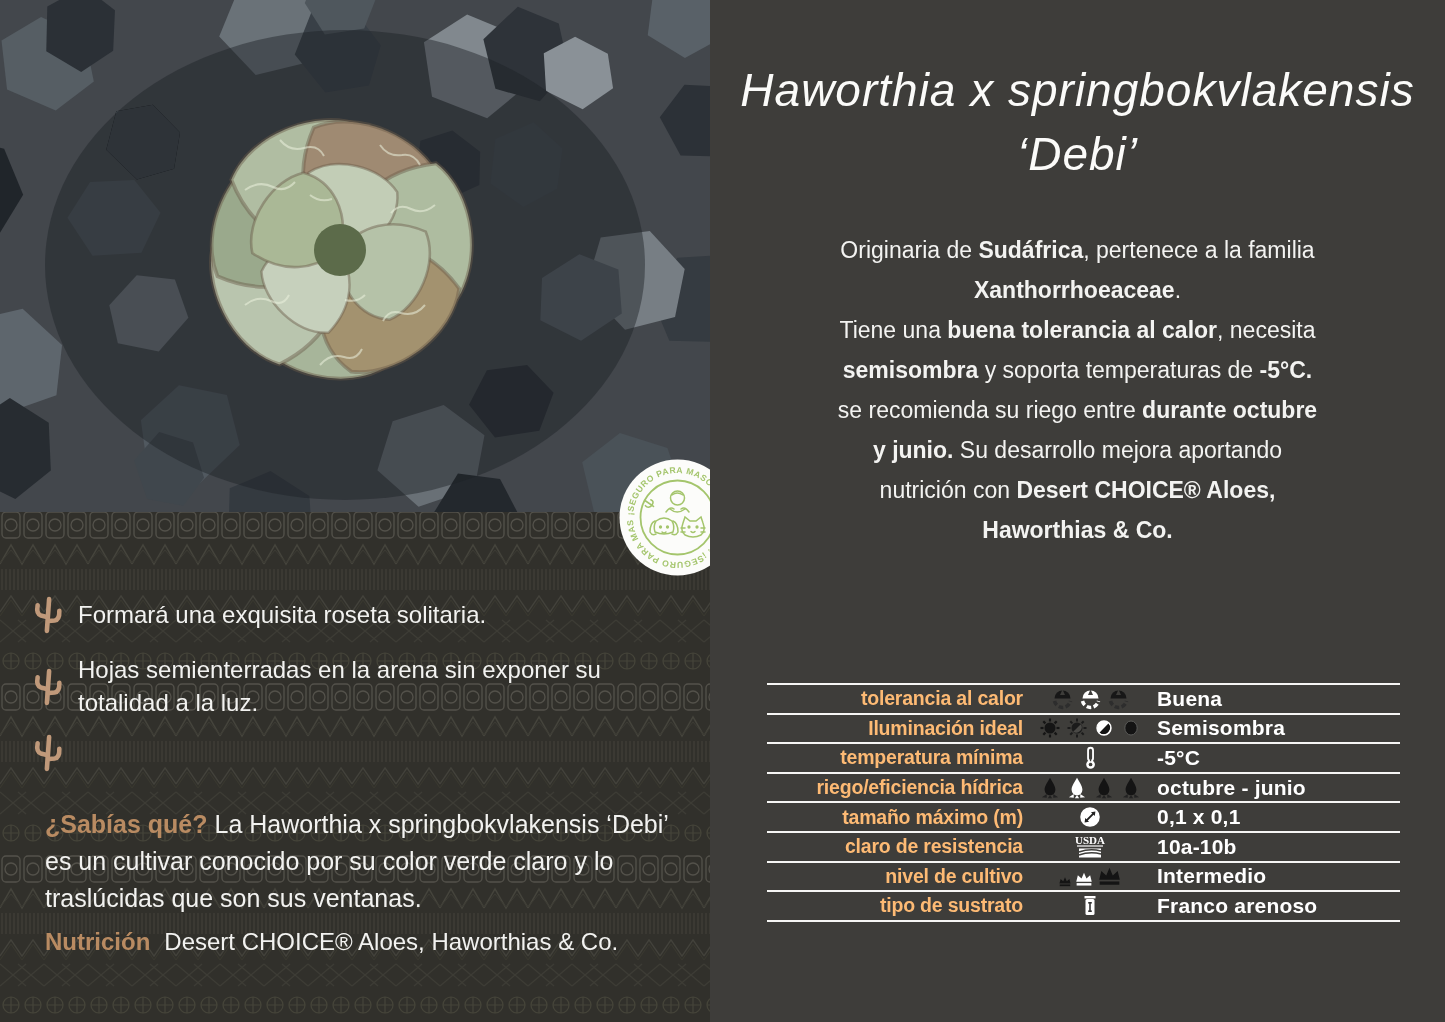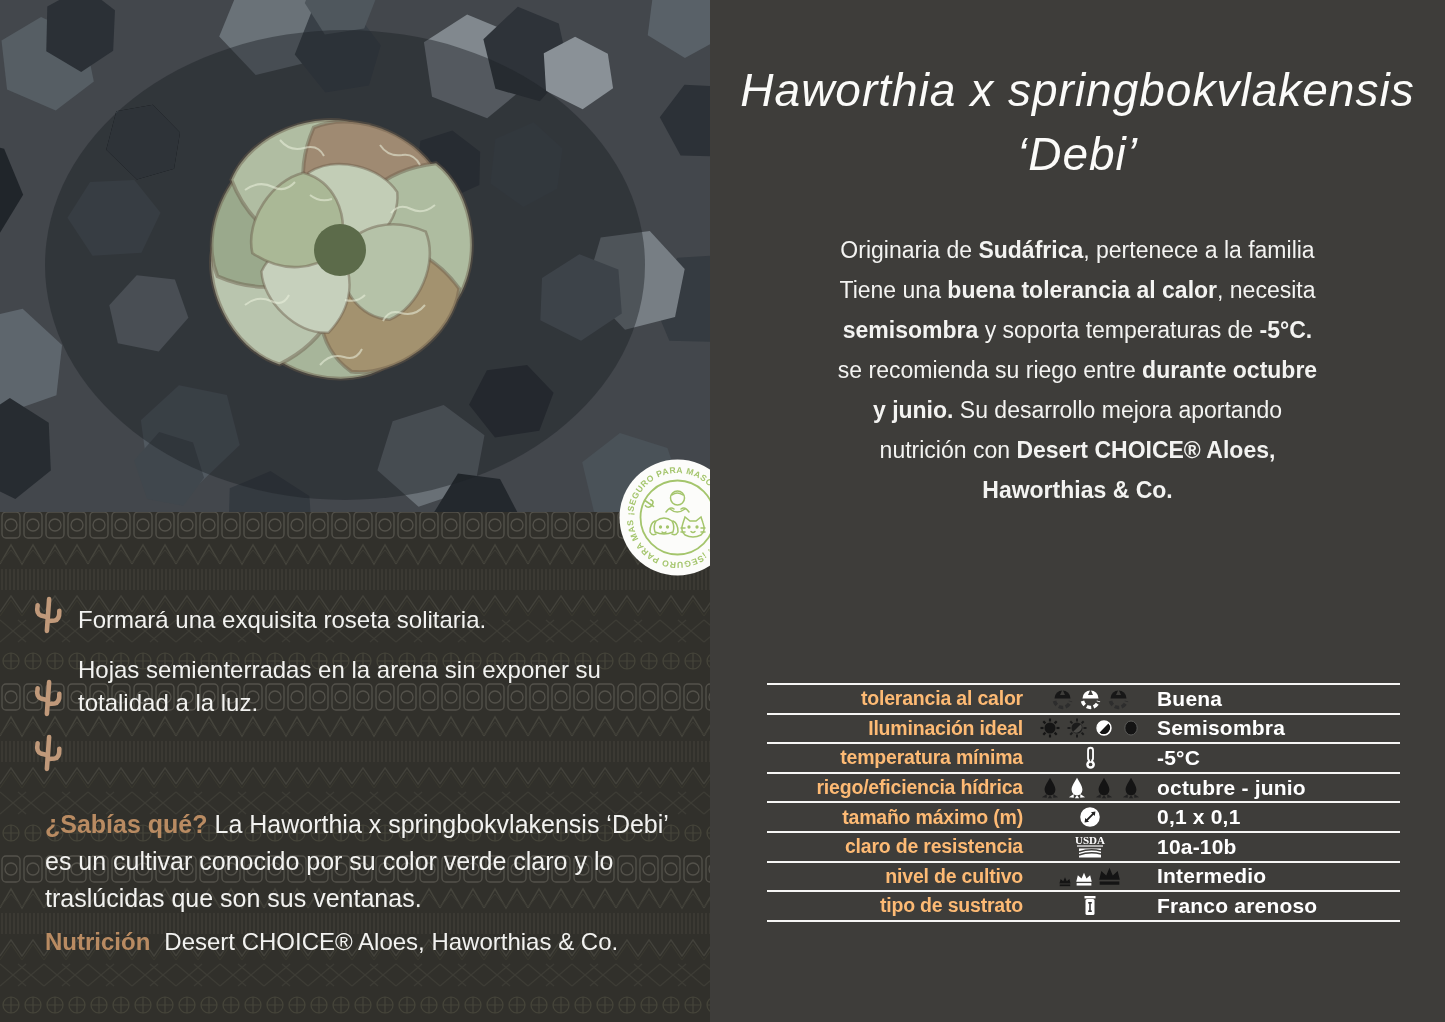--- a/index.html
+++ b/index.html
@@ -4,21 +4,21 @@
 <style>
   html,body{margin:0;padding:0;background:#222;}
   .canvas{position:relative;width:1445px;height:1022px;overflow:hidden;
           font-family:"Liberation Sans",sans-serif;background:#3e3d3a;}
   
   .left{position:absolute;left:0;top:0;width:710px;height:1022px;background:#31302b;}
   .pattern-svg{position:absolute;left:0;top:0;}
   .photo{position:absolute;left:0;top:0;width:710px;height:512px;}
   .badge{position:absolute;left:617px;top:457px;width:121px;height:121px;}
   .bullets{position:absolute;left:30px;top:592px;width:655px;}
-  .bullet{display:flex;align-items:flex-end;margin-bottom:17px;}
+  .bullet{display:flex;align-items:center;margin-bottom:17px;}
   .bullet .cicon{flex:0 0 36px;margin-right:12px;margin-top:2px;}
   .bullet .btext{color:#f2f2f0;font-size:24px;line-height:33px;}
   .didyouknow{position:absolute;left:45px;top:806px;width:655px;color:#f2f2f0;
               font-size:25px;line-height:37px;}
   .didyouknow .dlabel{color:#b98b62;font-weight:bold;}
   .nutrition{position:absolute;left:45px;top:928px;width:660px;color:#f2f2f0;font-size:24px;}
   .nutrition .nlabel{color:#b98b62;font-weight:bold;margin-right:14px;}
   
   .right{position:absolute;left:710px;top:0;width:735px;height:1022px;background:#3e3d3a;}
   .title{margin-top:58px;text-align:center;color:#fbfbf9;font-style:italic;
@@ -238,20 +238,21 @@
 
   <div class="right">
 
     <div class="title">
       <div>Haworthia x springbokvlakensis</div>
       <div>‘Debi’</div>
     </div>
 
     <div class="intro">
       <div><span>Originaria de </span><span class="b">Sudáfrica</span><span>, pertenece a la familia</span></div>
+      <div><span class="b">Xanthorrhoeaceae</span><span>.</span></div>
       <div><span>Tiene una </span><span class="b">buena tolerancia al calor</span><span>, necesita</span></div>
       <div><span class="b">semisombra</span><span> y soporta temperaturas de </span><span class="b">-5°C.</span></div>
       <div><span>se recomienda su riego entre </span><span class="b">durante octubre</span></div>
       <div><span class="b">y junio.</span><span> Su desarrollo mejora aportando</span></div>
       <div><span>nutrición con </span><span class="b">Desert CHOICE® Aloes,</span></div>
       <div><span class="b">Haworthias &amp; Co.</span></div>
     </div>
 
     <div class="care">
 

